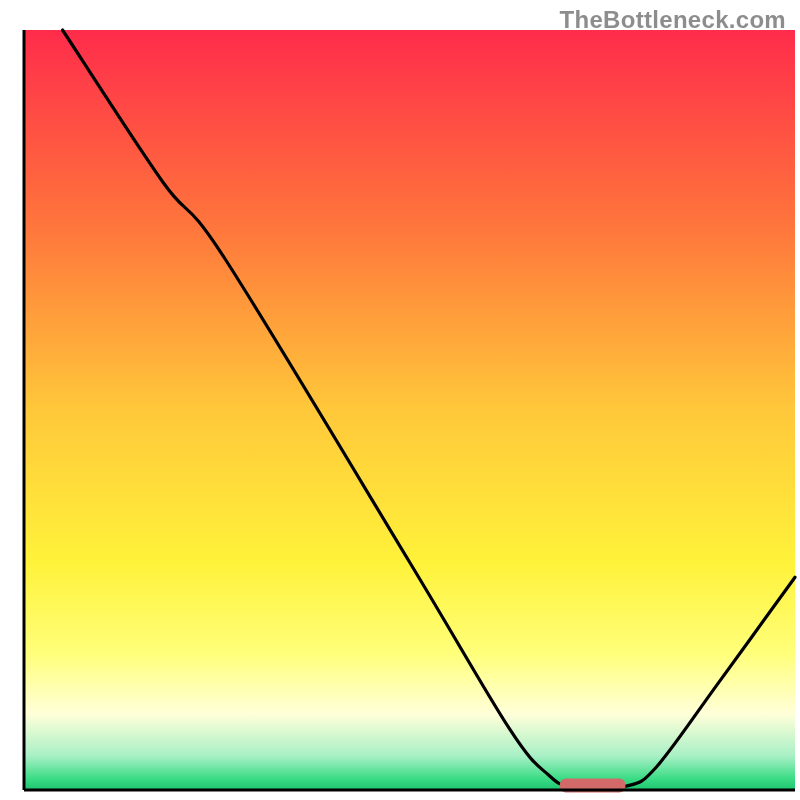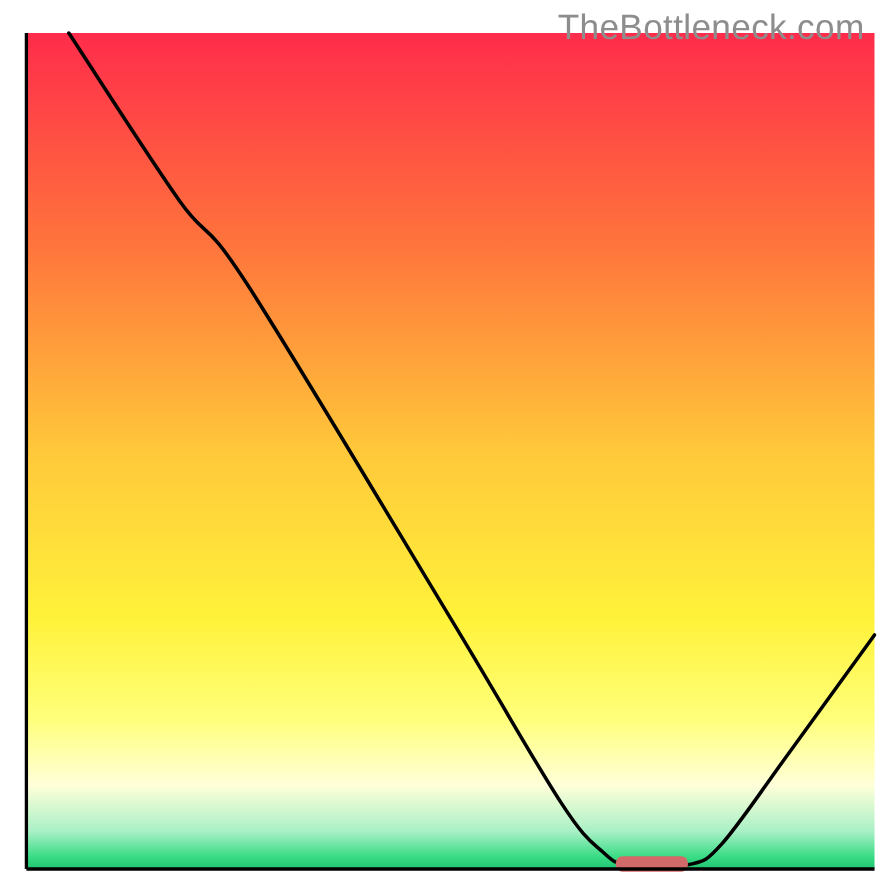--- a/index.html
+++ b/index.html
@@ -13,22 +13,22 @@
   .container {
     position: relative;
     width: 800px;
     height: 800px;
   }
   .watermark {
     position: absolute;
     top: 6px;
     right: 14px;
     color: #8d8d8d;
-    font-size: 32px;
-    font-weight: 400;
+    font-size: 24px;
+    font-weight: 700;
     letter-spacing: 0.3px;
   }
   svg { display: block; }
 </style>
 </head>
 <body>
 <div class="container">
 
 <svg id="chart-svg" width="800" height="800" viewBox="0 0 800 800">
   <defs>

